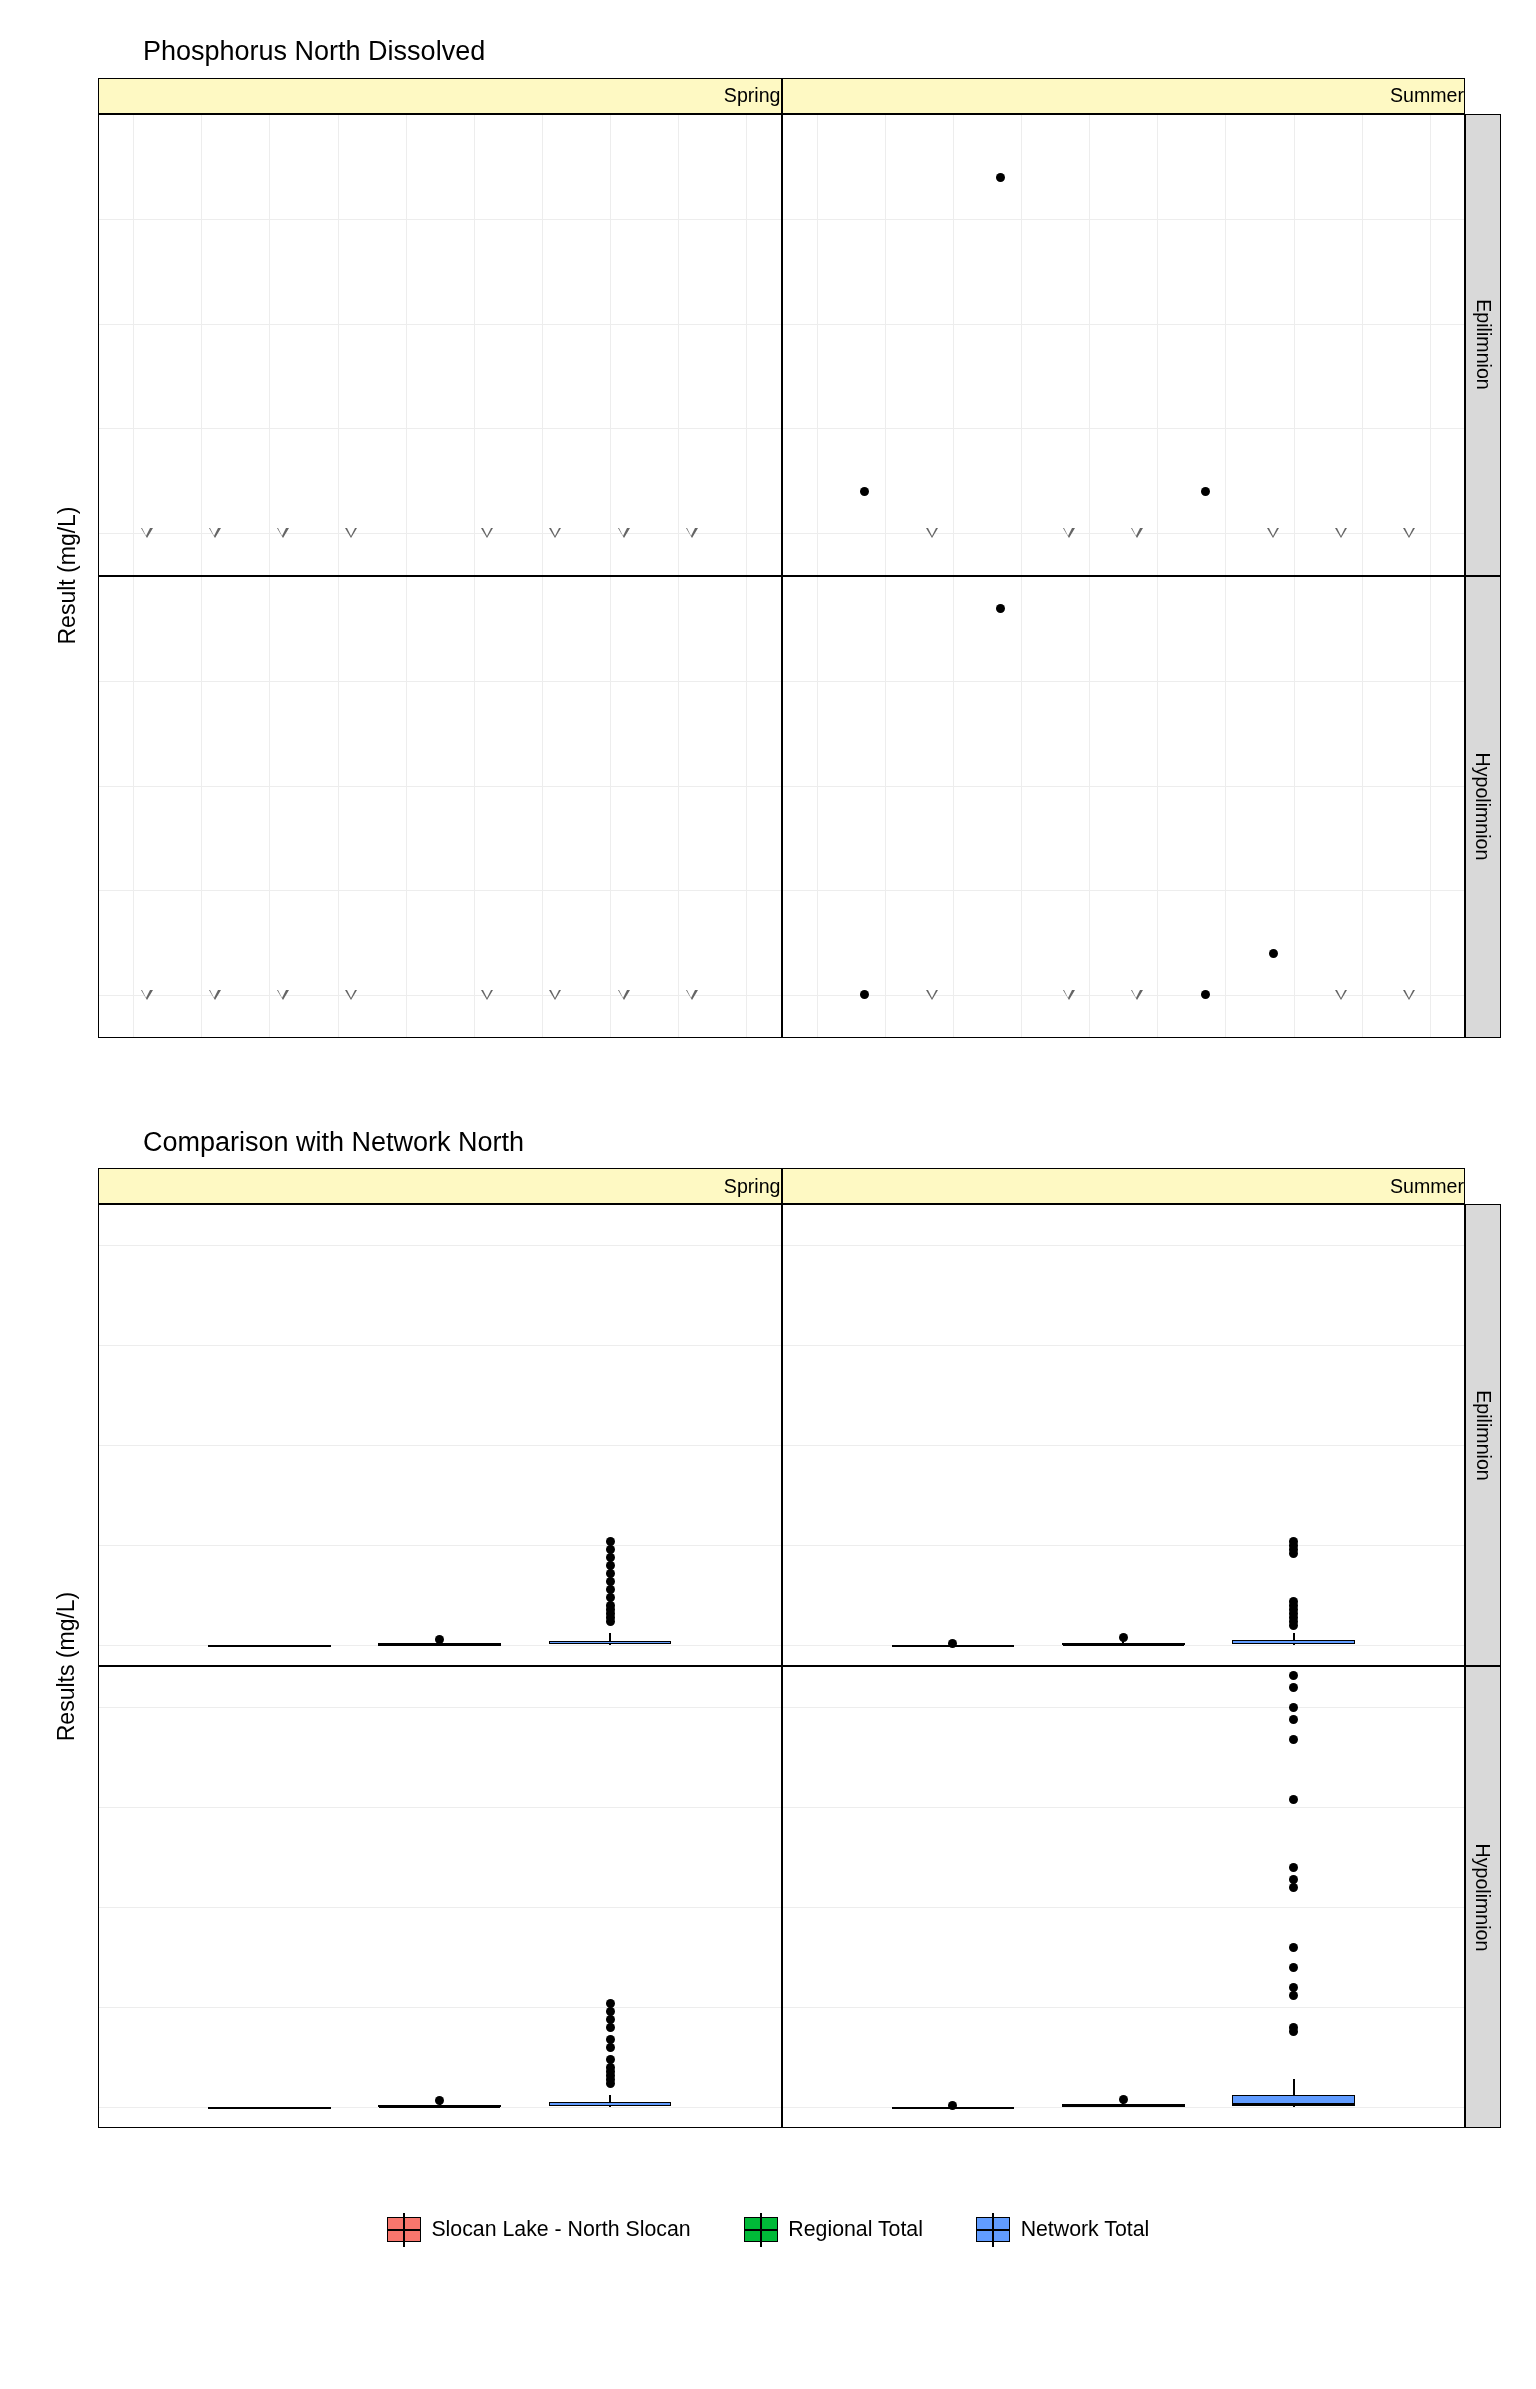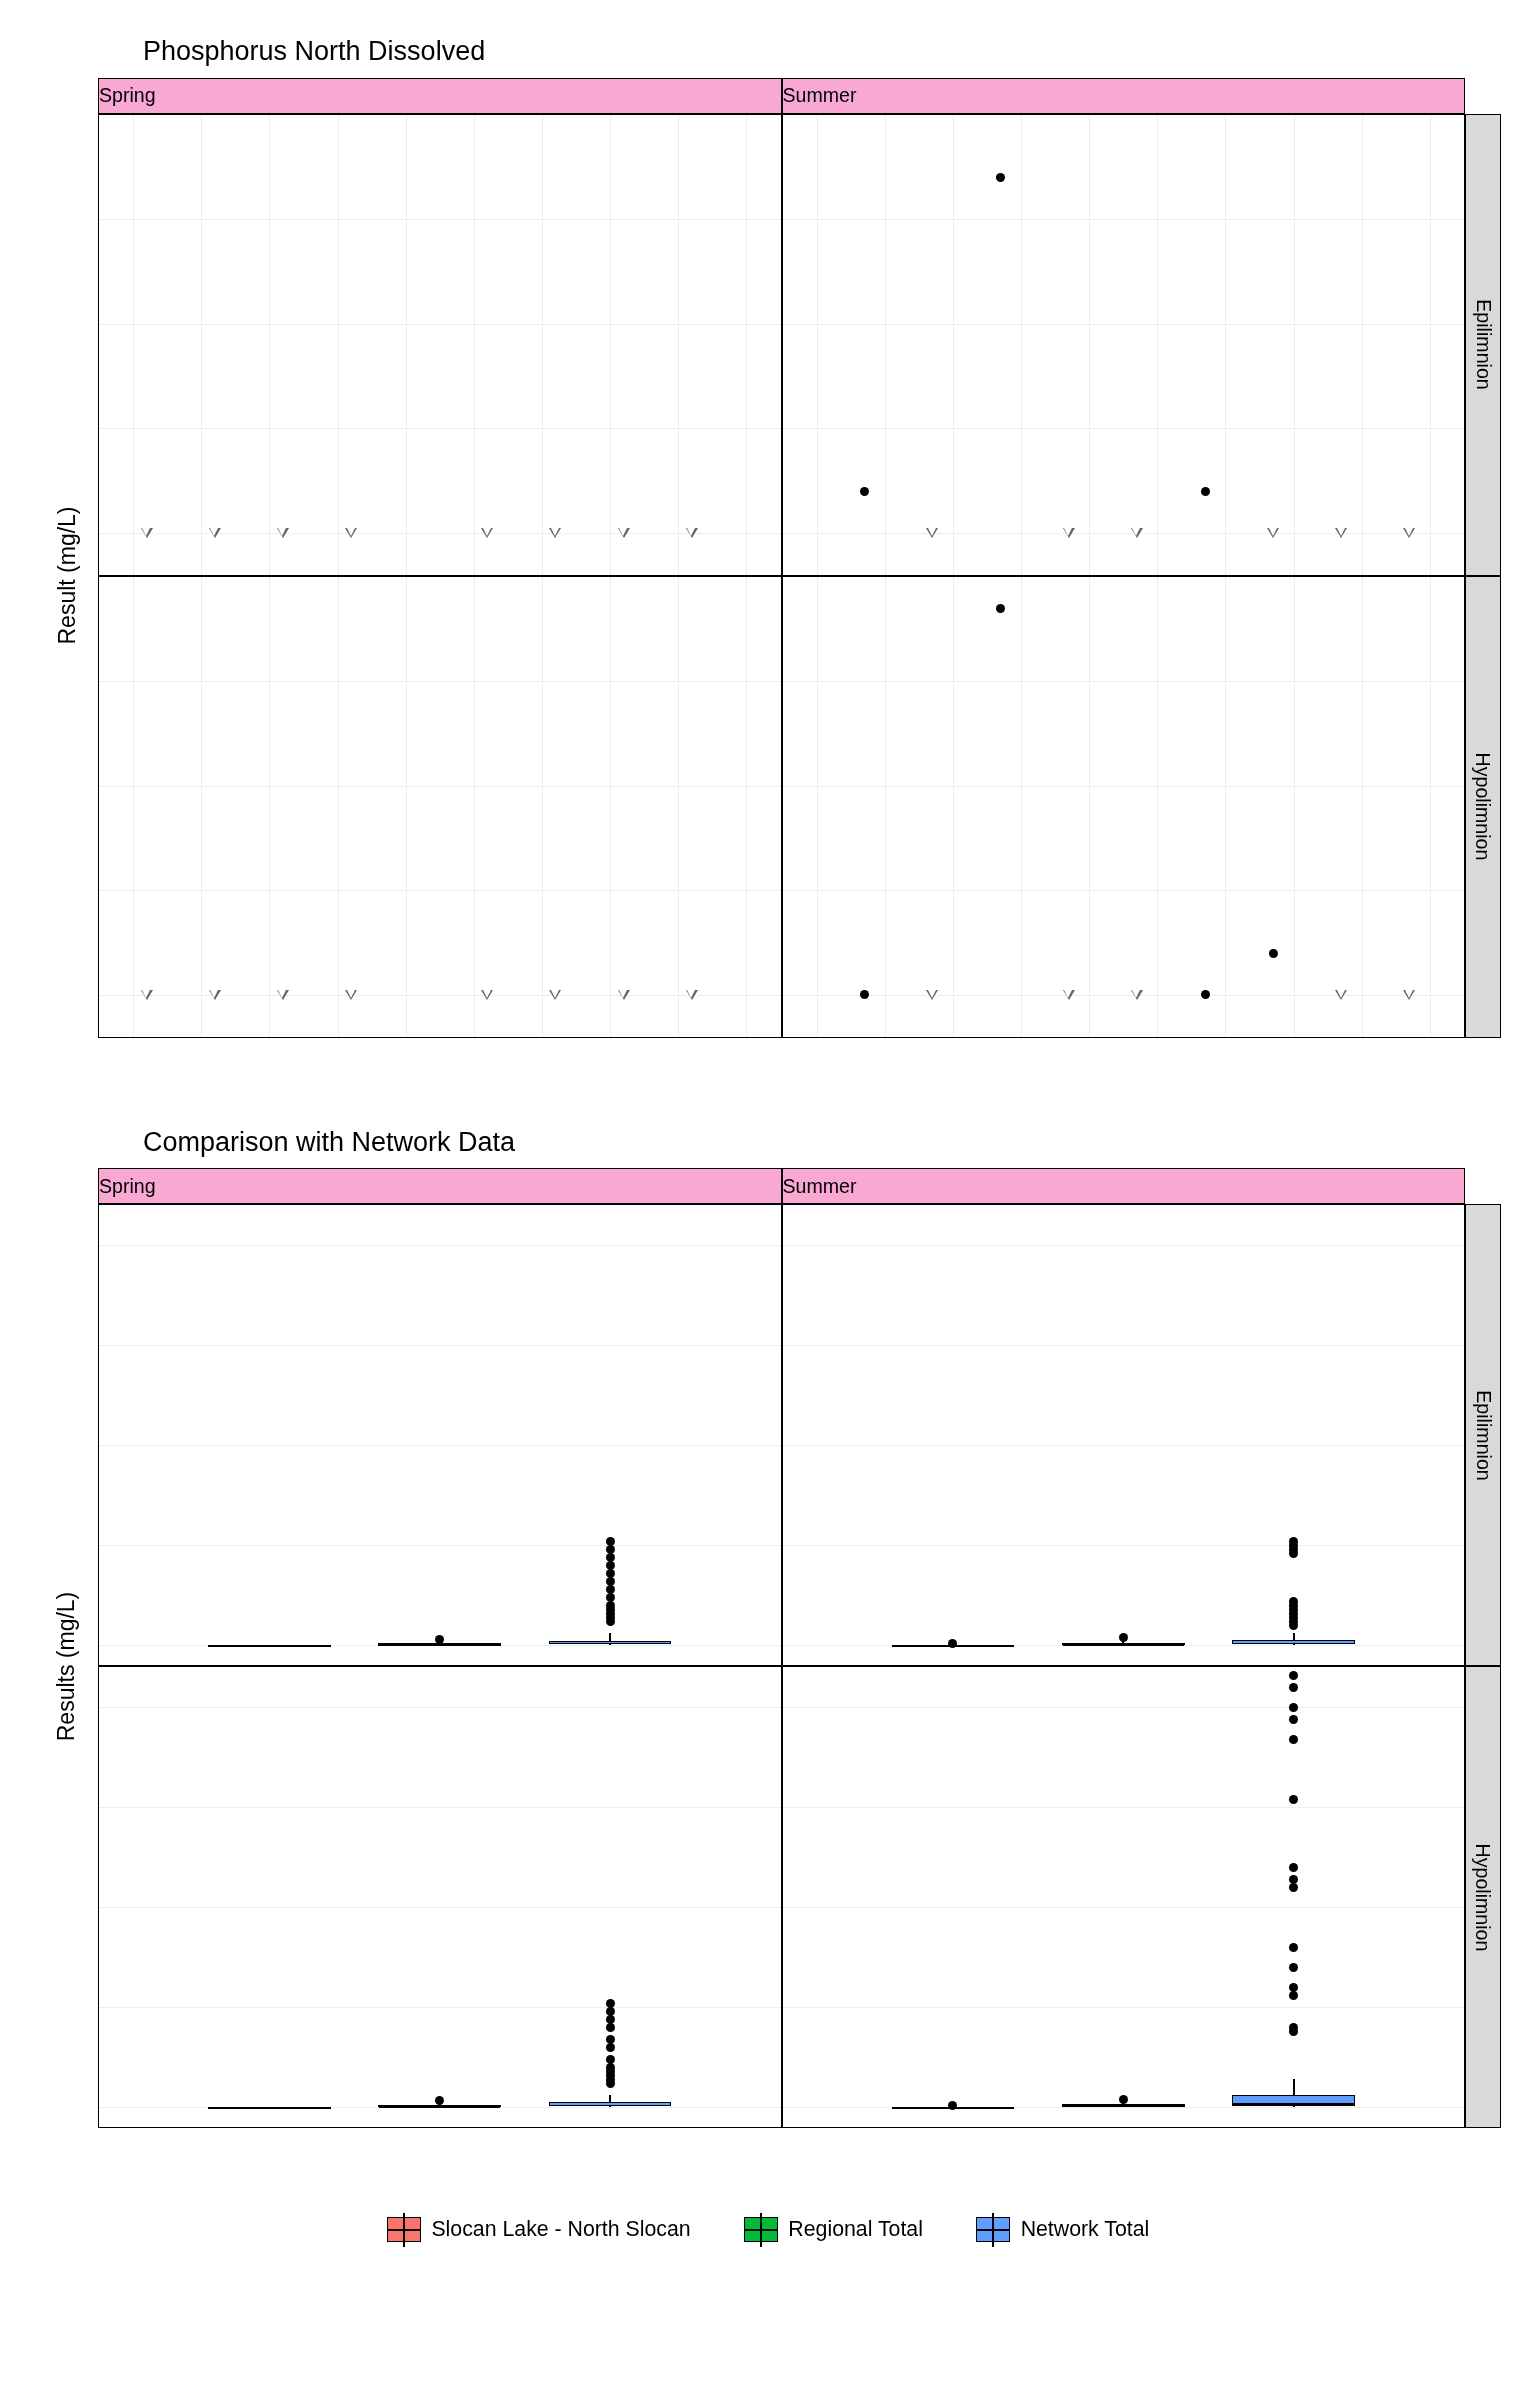--- a/index.html
+++ b/index.html
@@ -30,23 +30,23 @@
   .ylab {
     grid-column: 1; grid-row: 2 / span 2;
     display:flex; align-items:center; justify-content:center;
   }
   .ylab span {
     transform: rotate(-90deg);
     font-size: 23px;
     white-space: nowrap;
   }
   .col-strip {
-    background:#f9a8d4;
+    background:#fef9c3;
     border:0.9px solid #000;
-    display:flex; align-items:center; justify-content:flex-start;
+    display:flex; align-items:center; justify-content:flex-end;
     font-size:19.6px;
     box-sizing:border-box;
   }
   .row-strip {
     background:#d9d9d9;
     border:0.9px solid #000;
     display:flex; align-items:center; justify-content:center;
     box-sizing:border-box;
   }
   .row-strip span {
@@ -229,21 +229,21 @@
         <div class="pt-tri" style="left: 92%; top: 90.9091%;"></div>
         <div class="pt-dot" style="left: 12%; top: 90.9091%;"></div>
         <div class="pt-dot" style="left: 32%; top: 6.81818%;"></div>
         <div class="pt-dot" style="left: 62%; top: 90.9091%;"></div>
         <div class="pt-dot" style="left: 72%; top: 81.8182%;"></div>
       </div>
     </div>
 </div>
 
 <div class="chart-block">
-  <h2 class="chart-title">Comparison with Network Data</h2>
+  <h2 class="chart-title">Comparison with Network North</h2>
   <div class="facet-grid bottom" id="grid-bottom">
     <div class="ylab">
         <span>Results (mg/L)</span>
       </div>
     <div class="col-strip" style="grid-column:2;grid-row:1">
         <span>Spring</span>
       </div>
     <div class="col-strip" style="grid-column:3;grid-row:1">
         <span>Summer</span>
       </div>

